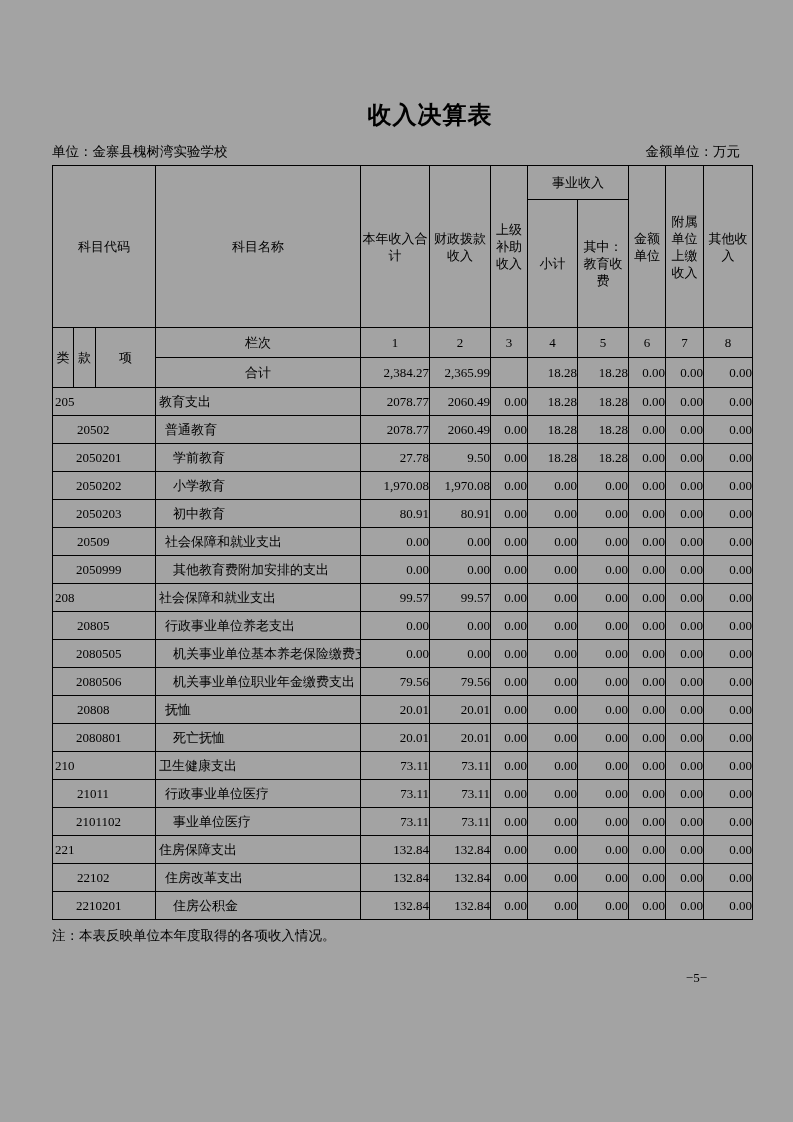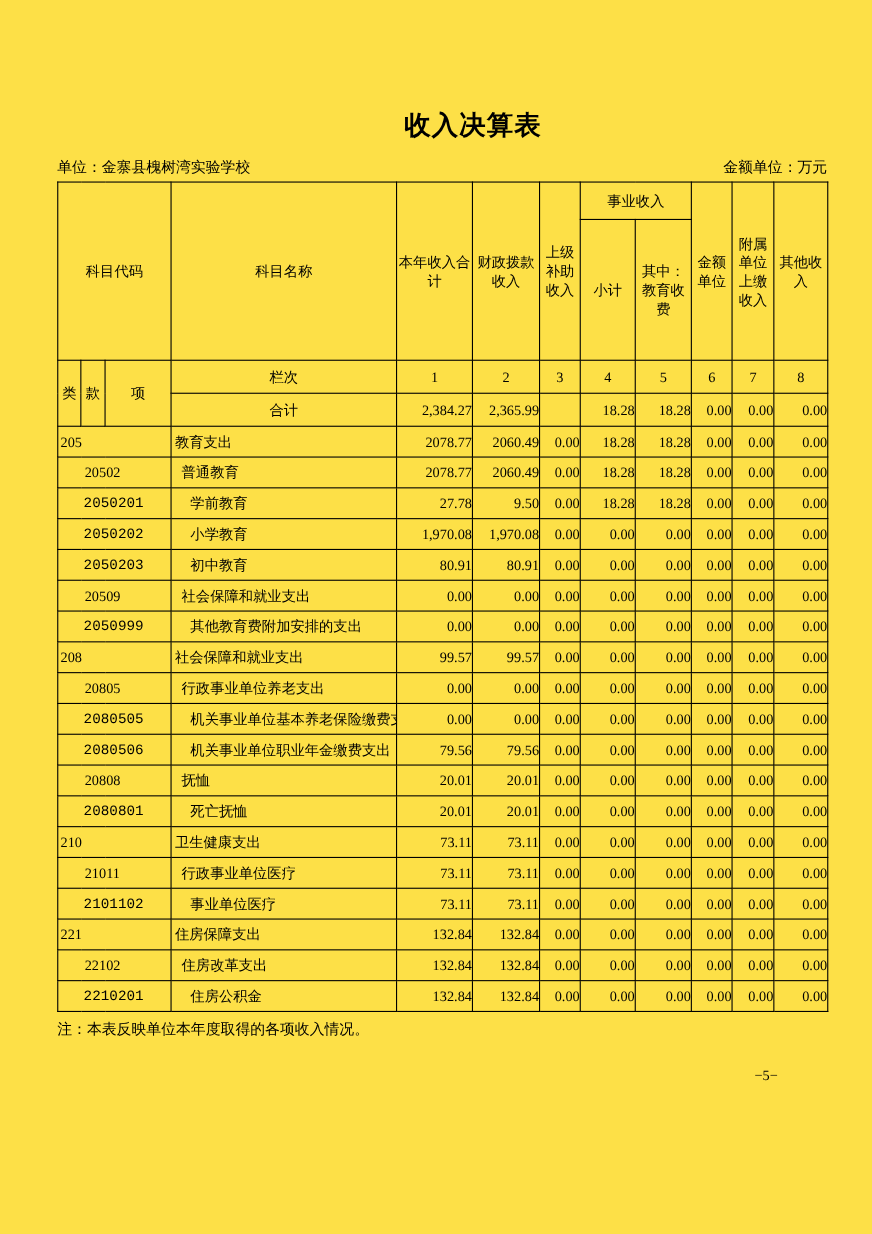--- a/index.html
+++ b/index.html
@@ -2,41 +2,41 @@
 <html lang="zh"><head>
 <meta charset="utf-8">
 <style>
   html,body{margin:0;padding:0;background:#ffffff;}
   body{
     width:793px;height:1122px;overflow:hidden;
     color:#000;
     font-family:"Liberation Serif","DejaVu Serif",serif;
     -webkit-font-smoothing:antialiased;
   }
-  .page{position:relative;width:793px;height:1122px;background:#fde047;}
+  .page{position:relative;width:793px;height:1122px;background:#a3a3a3;}
 
   .doc-title{
     padding-top:100px;
     padding-left:67px;           
     text-align:center;
     font-size:24px;
     font-weight:bold;
     letter-spacing:1px;
     line-height:30px;
   }
   .table-code{
     margin-top:15px;
     text-align:right;
     padding-right:41px;
     font-size:13px;
   }
   .unit-row{
     display:flex;
     justify-content:space-between;
-    margin:14px 41px 0 52px;
+    margin:14px 53px 0 52px;
     font-size:13.5px;
     line-height:16px;
   }
 
   table.income{
     margin:5px 41px 0 52px;
     width:700px;
     table-layout:fixed;
     border-collapse:collapse;
     border:1.5px solid #000;
@@ -56,21 +56,21 @@
   tr.total-r{height:30px;}
   tbody.data tr{height:28px;}
 
   td.num-c{text-align:center;}
   td.val{text-align:right;padding-right:3px;white-space:nowrap;}
   tr.total-r td.val{font-weight:normal;}
   td.code{text-align:left;white-space:nowrap;}
   td.name{text-align:left;white-space:nowrap;}
   td.code.lv1{padding-left:2px;}
   td.code.lv2{padding-left:24px;}
-  td.code.lv3{padding-left:23px;font-family:Liberation Mono, monospace;}
+  td.code.lv3{padding-left:23px;}
   td.name.lv1{padding-left:3px;}
   td.name.lv2{padding-left:9px;}
   td.name.lv3{padding-left:17px;}
 
   .note{
     margin:7px 41px 0 52px;
     font-size:13.5px;
     line-height:17px;
   }
   .page-number{

